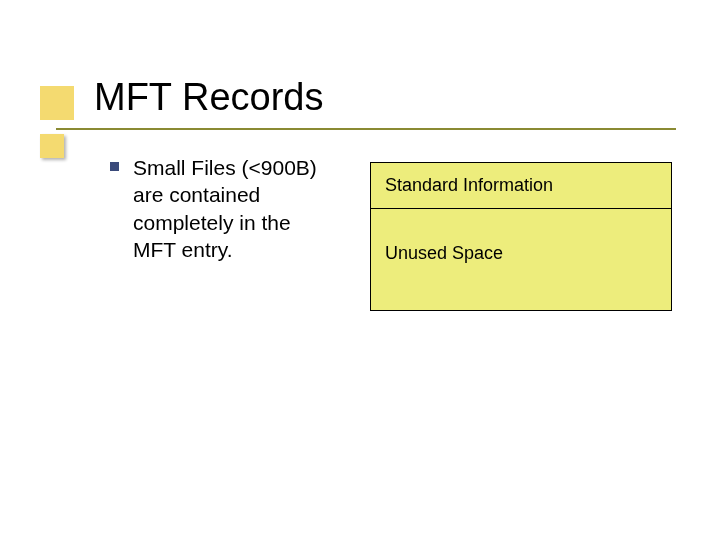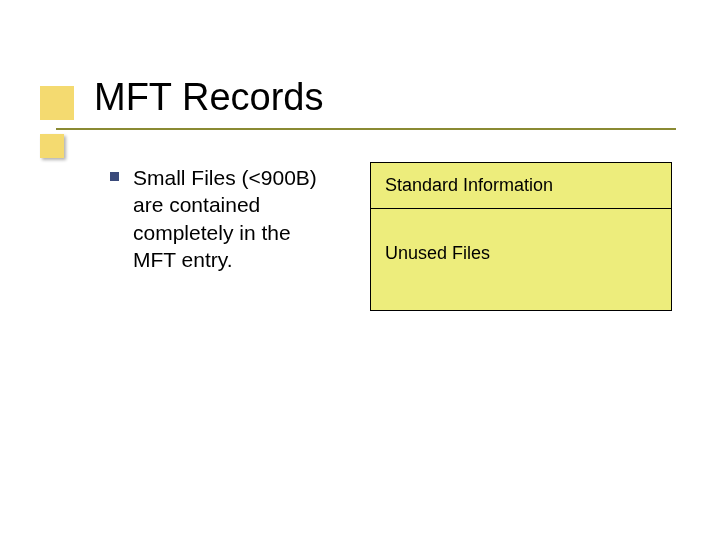--- a/index.html
+++ b/index.html
@@ -55,21 +55,21 @@
     top: 42px;
     width: 620px;
     height: 0;
     border-top: 2px solid #8a8a33; 
   }
 
   
   .body {
     position: absolute;
     left: 110px;
-    top: 164px;
+    top: 154px;
     width: 210px;
   }
   .bullet-row {
     display: flex;
     align-items: flex-start;
   }
   .bullet-marker {
     flex: none;
     width: 9px;
     height: 9px;
@@ -117,16 +117,16 @@
 
   <div class="body">
     <div class="bullet-row">
       <div class="bullet-marker"></div>
       <div class="bullet-text">Small Files (&lt;900B) are contained completely in the MFT entry.</div>
     </div>
   </div>
 
   <div class="diagram">
     <div class="cell">Standard Information</div>
-    <div class="cell unused">Unused Files</div>
+    <div class="cell unused">Unused Space</div>
   </div>
 
 </div>
 
 </body></html>

